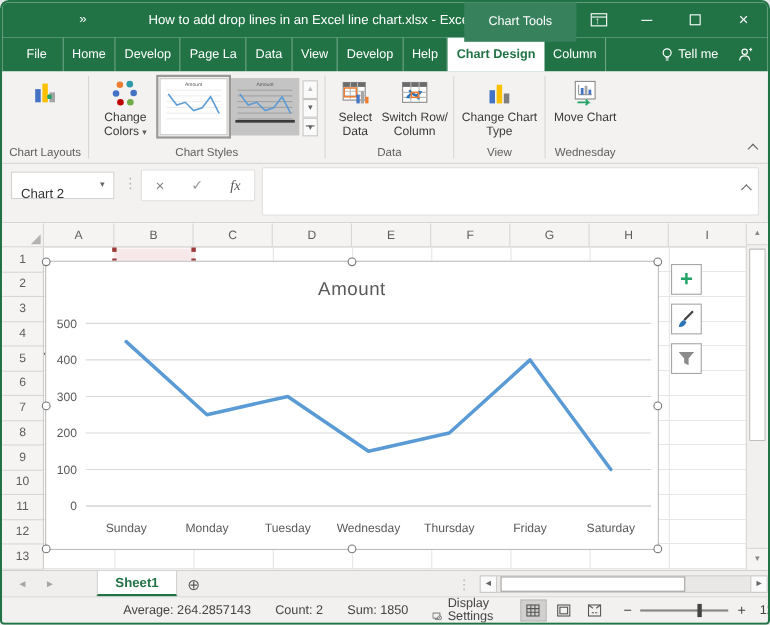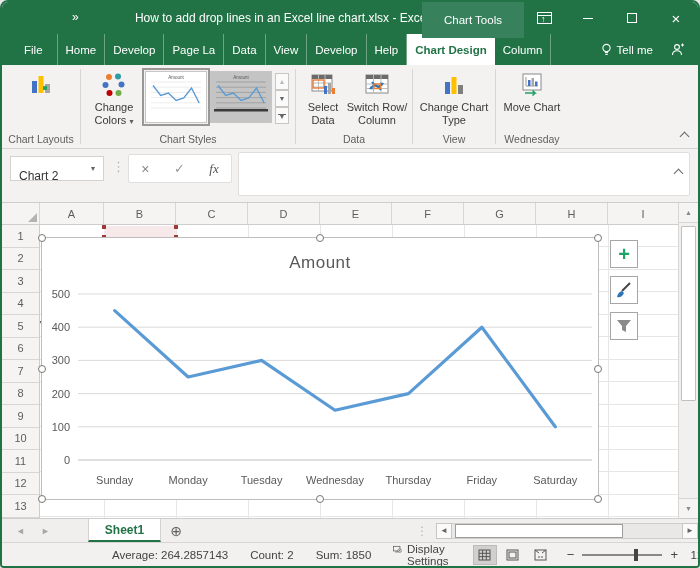--- a/index.html
+++ b/index.html
@@ -128,21 +128,21 @@
   .hs-arrow { width:16px; height:16px; border:1px solid #c8c6c4; background:#fafafa; color:#666; font-size:8px;
               display:flex; align-items:center; justify-content:center; flex-shrink:0; }
   .hs-track { flex:1; height:16px; background:#e9e8e7; border-top:1px solid #d0cecc; border-bottom:1px solid #d0cecc;
               position:relative; }
   .hs-thumb { position:absolute; left:3px; top:0; width:168px; height:14px; background:#fff; border:1px solid #9f9d9b; }
 
   
   .statusbar { height:24px; background:#f2f1f0; border-top:1px solid #d8d6d4; display:flex; align-items:center;
                font-size:11.5px; color:#444; flex-shrink:0; padding-left:110px; }
   .sb-item { margin-right:22px; white-space:nowrap; }
-  .sb-ds { display:flex; align-items:flex-start; gap:5px; margin-right:18px; }
+  .sb-ds { display:flex; align-items:flex-end; gap:5px; margin-right:18px; }
   .view-btns { display:flex; align-items:center; gap:4px; }
   .view-btn { width:24px; height:20px; display:flex; align-items:center; justify-content:center; }
   .view-btn.pressed { background:#d2d0cf; border:1px solid #bdbbb9; }
   .zoom-area { display:flex; align-items:center; margin-left:14px; gap:8px; }
   .zoom-track { width:80px; height:2px; background:#8a8886; position:relative; }
   .zoom-thumb { position:absolute; left:52px; top:-5px; width:4px; height:12px; background:#444; }
   .zoom-sign { font-size:13px; color:#444; }
   .zoom-pct { width:34px; text-align:right; }
 </style>
 </head>

